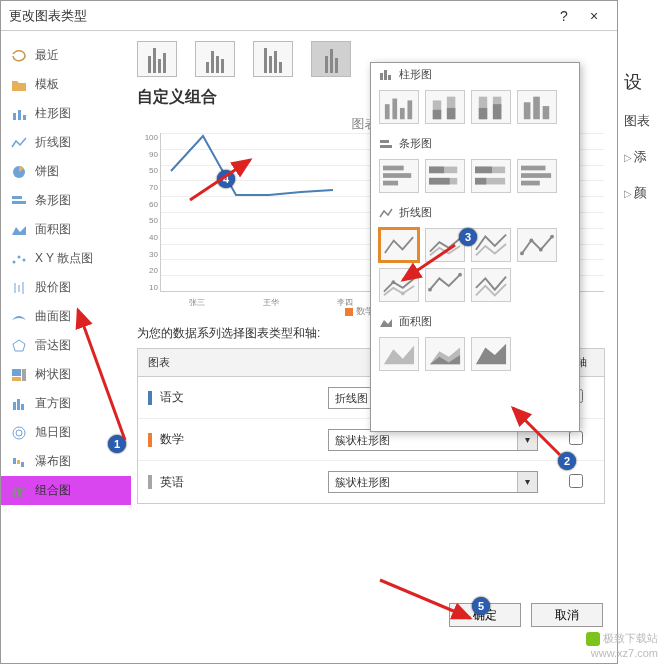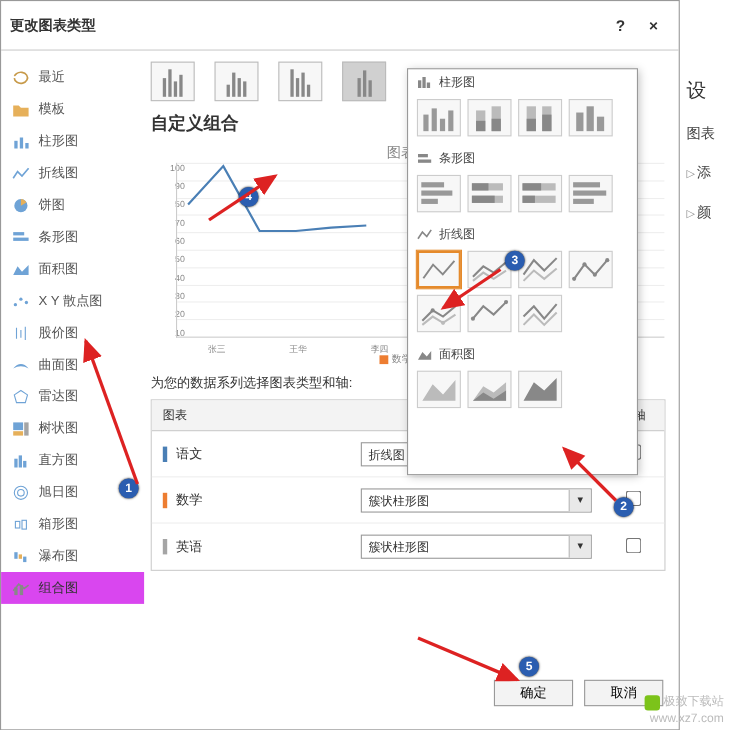--- a/index.html
+++ b/index.html
@@ -1,36 +1,36 @@
 <!DOCTYPE html>
 <html><head>
 <meta charset="utf-8">
 <style>
 * { box-sizing: border-box; margin: 0; padding: 0; }
 body { width: 664px; height: 664px; font-family: "Microsoft YaHei", Arial, sans-serif; font-size: 12px; background: #fff; color: #333; overflow: hidden; }
 .dialog { position: absolute; left: 0; top: 0; width: 618px; height: 664px; border: 1px solid #999; background: #fff; }
-.titlebar { display: flex; align-items: center; height: 45px; padding: 0 8px; border-bottom: 1px solid #ccc; font-weight: bold; }
+.titlebar { display: flex; align-items: center; height: 30px; padding: 0 8px; border-bottom: 1px solid #ccc; }
 .titlebar .title { flex: 1; font-size: 13px; }
 .titlebar .btn { width: 30px; text-align: center; font-size: 14px; cursor: pointer; }
 .tabs { display: flex; border-bottom: 1px solid #ccc; padding: 4px 8px 0; gap: 0; }
 .tabs .tab { padding: 6px 14px; font-size: 12px; color: #666; cursor: pointer; border: 1px solid transparent; border-bottom: none; }
 .tabs .tab.active { color: #1a7a3a; border-color: #ccc; background: #fff; position: relative; top: 1px; }
 .body { display: flex; height: calc(100% - 60px); }
 .sidebar { width: 130px; padding: 10px 0; }
 .sidebar .item { display: flex; align-items: center; gap: 8px; padding: 6px 10px; color: #555; cursor: pointer; }
 .sidebar .item .ico { width: 16px; height: 14px; display: inline-block; }
 .sidebar .item.selected { background: #d946ef; color: #333; }
 .main { flex: 1; padding: 10px 12px 10px 6px; position: relative; }
 .thumbrow { display: flex; gap: 18px; margin-bottom: 10px; }
 .thumb { width: 40px; height: 36px; border: 1px solid #bbb; background: #f7f7f7; cursor: pointer; display:flex; align-items:flex-end; justify-content:center; gap:2px; padding:3px;}
 .thumb span{ width:3px; background:#888; display:inline-block;}
 .section-title { font-size: 16px; font-weight: bold; margin: 8px 0 6px; }
 .chart-area { height: 205px; border: 1px solid transparent; position: relative; margin-bottom: 6px;}
 .chart-title { text-align: center; font-size: 13px; color: #888; margin-bottom: 2px;}
-.axis-labels { position: absolute; left: 10px; top: 18px; bottom: 26px; width: 20px; display: flex; flex-direction: column; justify-content: space-between; font-size: 8px; color: #888; text-align: right;}
+.axis-labels { position: absolute; left: 0; top: 18px; bottom: 26px; width: 20px; display: flex; flex-direction: column; justify-content: space-between; font-size: 8px; color: #888; text-align: right;}
 .plot { position: absolute; left: 22px; right: 0; top: 18px; bottom: 26px; border-left: 1px solid #ccc; border-bottom: 1px solid #ccc; }
 .gridline { position: absolute; left: 0; right: 0; border-top: 1px solid #eee; }
 .bars { position: absolute; inset: 0; display: flex; align-items: flex-end; justify-content: space-around; padding: 0 4px;}
 .cat { display: flex; align-items: flex-end; gap: 2px; }
 .bar { width: 8px; }
 .bar.orange { background: #ed7d31; }
 .bar.gray { background: #a5a5a5; }
 .cats { position: absolute; left: 22px; right:0; bottom: 10px; display: flex; justify-content: space-around; font-size: 8px; color: #888;}
 .legend { position:absolute; bottom:0; left:0; right:0; text-align:center; font-size:9px; color:#888;}
 .legend .sq{ display:inline-block; width:8px; height:8px; margin:0 3px 0 8px; vertical-align:middle;}
@@ -180,27 +180,20 @@
               <rect x="10" y="7" width="3" height="6" fill="#6fa3d6"></rect>
             </svg></span>
           <span>直方图</span>
         </div>
       <div class="item">
           <span class="ico"><svg viewBox="0 0 16 14">
               <circle cx="8" cy="7" r="6" fill="none" stroke="#6fa3d6"></circle>
               <circle cx="8" cy="7" r="3" fill="none" stroke="#6fa3d6"></circle>
             </svg></span>
           <span>旭日图</span>
-        </div>
-      <div class="item">
-          <span class="ico"><svg viewBox="0 0 16 14">
-              <rect x="3" y="4" width="4" height="6" fill="none" stroke="#6fa3d6"></rect>
-              <rect x="9" y="3" width="4" height="8" fill="none" stroke="#6fa3d6"></rect>
-            </svg></span>
-          <span>箱形图</span>
         </div>
       <div class="item">
           <span class="ico"><svg viewBox="0 0 16 14">
               <rect x="2" y="3" width="3" height="6" fill="#6fa3d6"></rect>
               <rect x="6" y="5" width="3" height="4" fill="#e6b05a"></rect>
               <rect x="10" y="7" width="3" height="5" fill="#6fa3d6"></rect>
             </svg></span>
           <span>瀑布图</span>
         </div>
       <div class="item selected">

